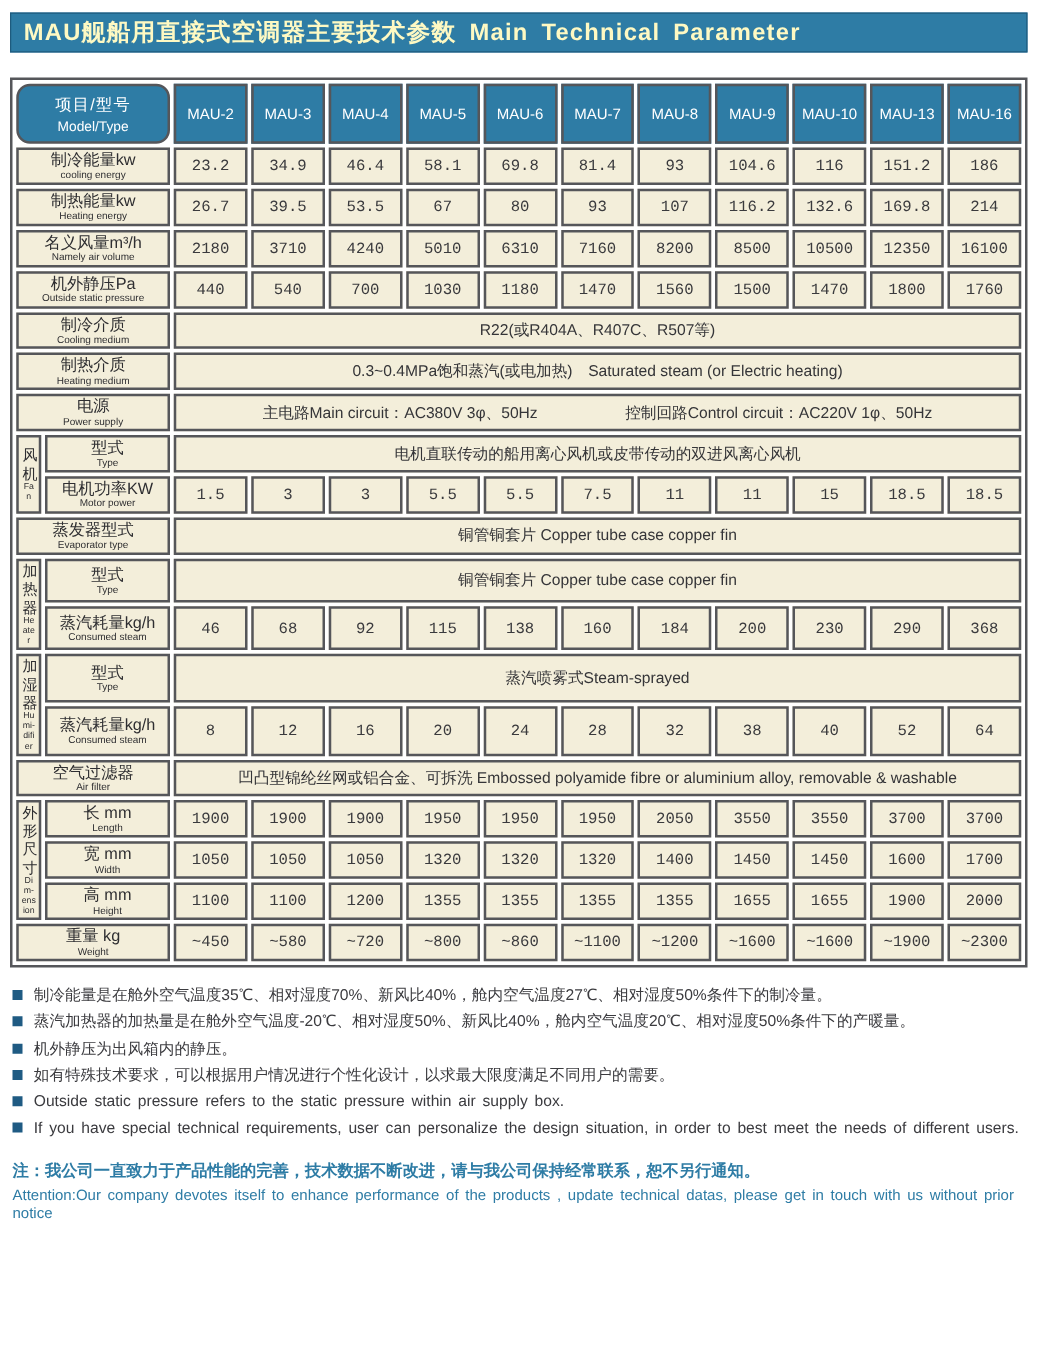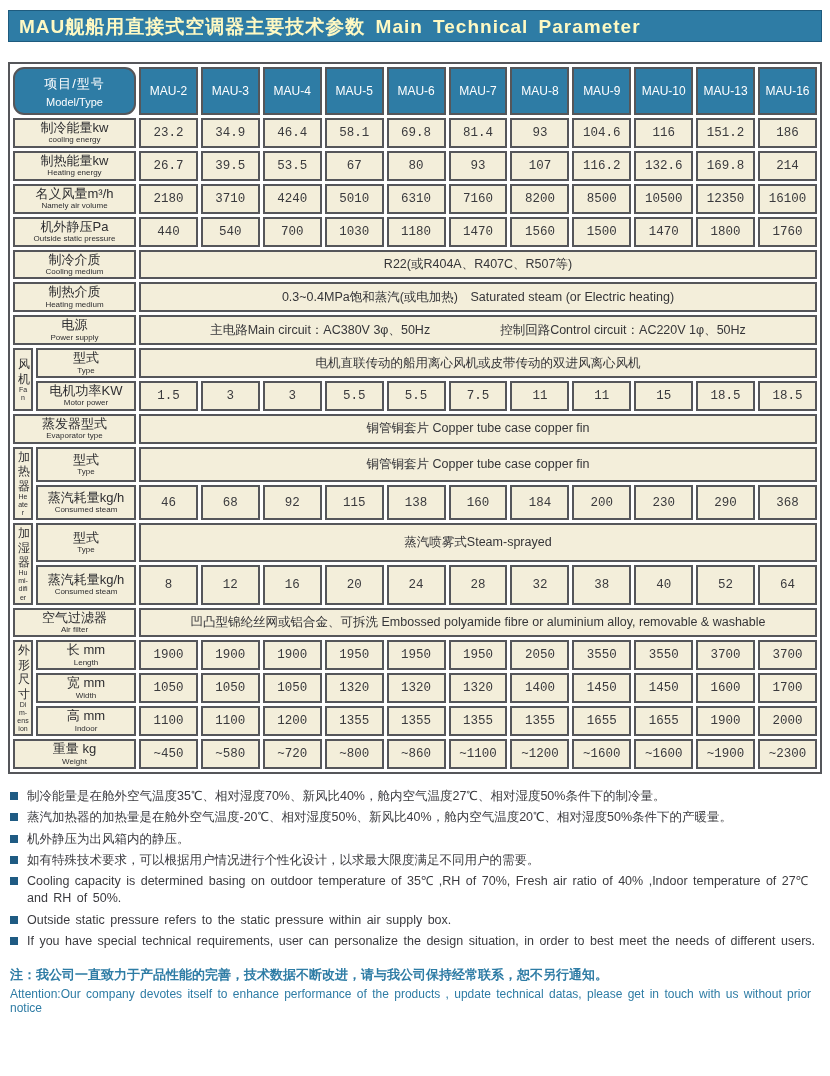--- a/index.html
+++ b/index.html
@@ -346,21 +346,21 @@
       <td class="num">1400</td>
       <td class="num">1450</td>
       <td class="num">1450</td>
       <td class="num">1600</td>
       <td class="num">1700</td>
     </tr>
 
     <tr>
       <td class="lbl">
         <div class="zh">高 mm</div>
-        <div class="en">Indoor</div>
+        <div class="en">Height</div>
       </td>
       <td class="num">1100</td>
       <td class="num">1100</td>
       <td class="num">1200</td>
       <td class="num">1355</td>
       <td class="num">1355</td>
       <td class="num">1355</td>
       <td class="num">1355</td>
       <td class="num">1655</td>
       <td class="num">1655</td>
@@ -400,24 +400,20 @@
     <div class="note zh">
       <span class="bullet"></span>
       <span>机外静压为出风箱内的静压。</span>
     </div>
     <div class="note zh">
       <span class="bullet"></span>
       <span>如有特殊技术要求，可以根据用户情况进行个性化设计，以求最大限度满足不同用户的需要。</span>
     </div>
     <div class="note en">
       <span class="bullet"></span>
-      <span>Cooling capacity is determined basing on outdoor temperature of 35℃ ,RH of 70%, Fresh air ratio of 40% ,Indoor temperature of 27℃ and RH of 50%.</span>
-    </div>
-    <div class="note en">
-      <span class="bullet"></span>
       <span>Outside static pressure refers to the static pressure within air supply box.</span>
     </div>
     <div class="note en">
       <span class="bullet"></span>
       <span>If you have special technical requirements, user can personalize the design situation, in order to best meet the needs of different users.</span>
     </div>
   </div>
 
   <div class="footer">
     <div class="zh">注：我公司一直致力于产品性能的完善，技术数据不断改进，请与我公司保持经常联系，恕不另行通知。</div>

